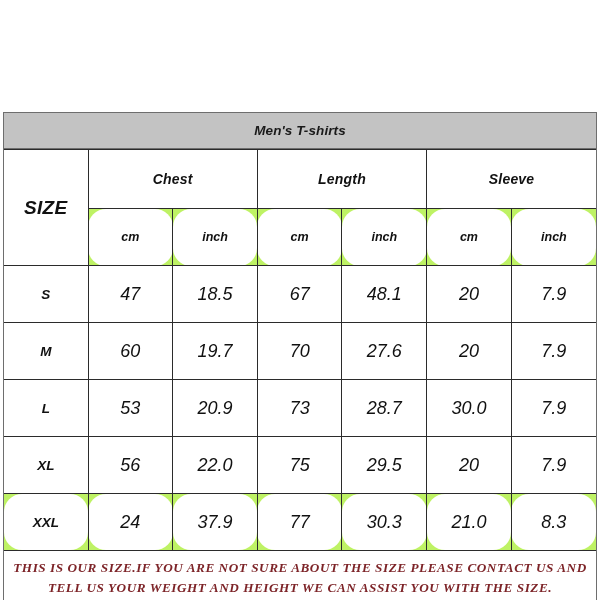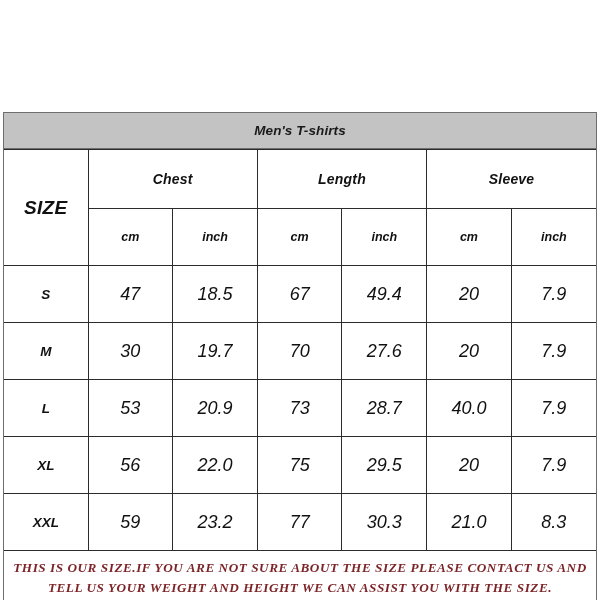--- a/index.html
+++ b/index.html
@@ -55,21 +55,21 @@
     vertical-align: middle;
     color: #111111;
     background: #ffffff;
     padding: 8px;
   }
   
   table.size-table tr > td:first-child,
   table.size-table tr > th:first-child { border-left: none; }
   table.size-table tr > td:last-child,
   table.size-table tr > th:last-child { border-right: none; }
-  table.size-table tr:last-child > td { border-bottom: none; }
+  table.size-table tr:last-child > td { border-bottom: none; border-radius: 18px; }
 
   col.c-size  { width: 84px; }
   col.c-data  { width: 84.6px; }
 
   .hdr-group {
     height: 42px;
     font-size: 14px;
     font-weight: bold;
     letter-spacing: .2px;
   }
@@ -142,55 +142,55 @@
         <td class="hdr-unit">cm</td>
         <td class="hdr-unit">inch</td>
       </tr>
     </thead>
     <tbody>
       <tr>
         <td class="row-cell size-label">S</td>
         <td class="row-cell">47</td>
         <td class="row-cell">18.5</td>
         <td class="row-cell">67</td>
-        <td class="row-cell">49.4</td>
+        <td class="row-cell">48.1</td>
         <td class="row-cell">20</td>
         <td class="row-cell">7.9</td>
       </tr>
       <tr>
         <td class="row-cell size-label">M</td>
-        <td class="row-cell">30</td>
+        <td class="row-cell">60</td>
         <td class="row-cell">19.7</td>
         <td class="row-cell">70</td>
         <td class="row-cell">27.6</td>
         <td class="row-cell">20</td>
         <td class="row-cell">7.9</td>
       </tr>
       <tr>
         <td class="row-cell size-label">L</td>
         <td class="row-cell">53</td>
         <td class="row-cell">20.9</td>
         <td class="row-cell">73</td>
         <td class="row-cell">28.7</td>
-        <td class="row-cell">40.0</td>
+        <td class="row-cell">30.0</td>
         <td class="row-cell">7.9</td>
       </tr>
       <tr>
         <td class="row-cell size-label">XL</td>
         <td class="row-cell">56</td>
         <td class="row-cell">22.0</td>
         <td class="row-cell">75</td>
         <td class="row-cell">29.5</td>
         <td class="row-cell">20</td>
         <td class="row-cell">7.9</td>
       </tr>
       <tr>
         <td class="row-cell size-label">XXL</td>
-        <td class="row-cell">59</td>
-        <td class="row-cell">23.2</td>
+        <td class="row-cell">24</td>
+        <td class="row-cell">37.9</td>
         <td class="row-cell">77</td>
         <td class="row-cell">30.3</td>
         <td class="row-cell">21.0</td>
         <td class="row-cell">8.3</td>
       </tr>
     </tbody>
   </table>
 
   <div class="footer-note">THIS IS OUR SIZE.IF YOU ARE NOT SURE ABOUT THE SIZE  PLEASE CONTACT US AND TELL US YOUR WEIGHT AND HEIGHT WE CAN ASSIST YOU WITH THE SIZE.</div>
 

